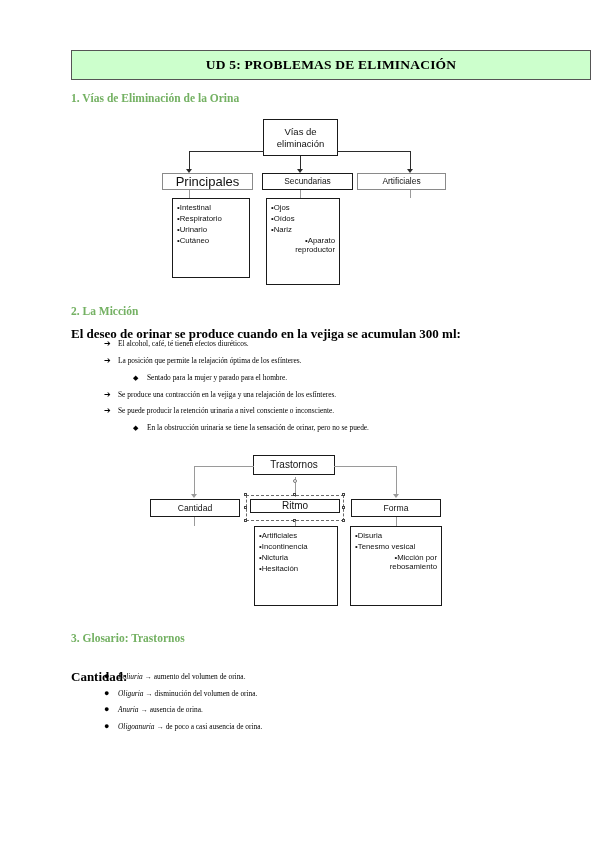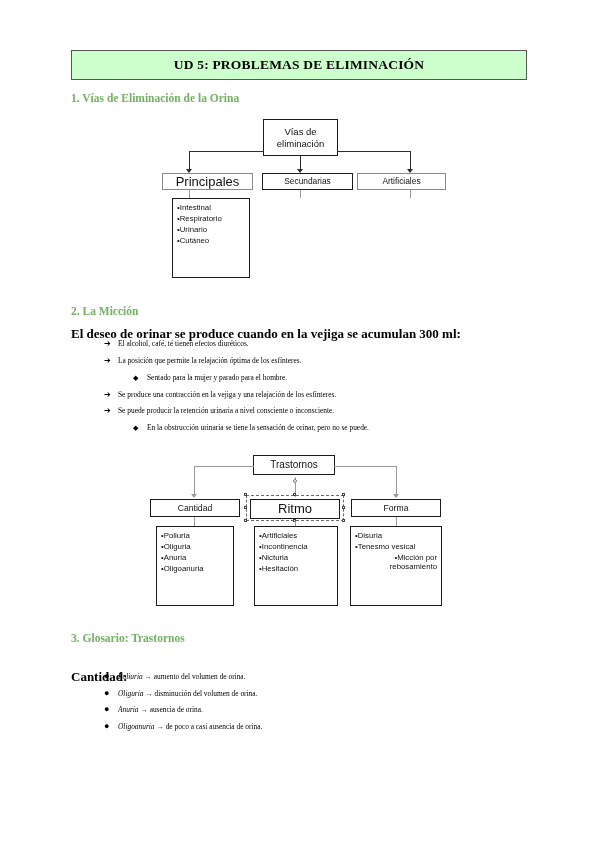--- a/index.html
+++ b/index.html
@@ -21,21 +21,21 @@
     height: 848px;
     padding: 0;
     box-sizing: border-box;
   }
 
   
   .title-banner {
     position: absolute;
     left: 71px;
     top: 50px;
-    width: 456px;
+    width: 520px;
     height: 30px;
     background: #ccffcc;
     border: 1.5px solid #555555;
     box-sizing: border-box;
     display: flex;
     align-items: center;
     justify-content: center;
   }
   .title-banner .title-text {
     font-family: "Liberation Serif", serif;
@@ -200,20 +200,26 @@
     <div class="conn v light" style="left:300px; top:190px; height:8px;"></div>
     <div class="conn v light" style="left:410px; top:190px; height:8px;"></div>
 
     <div class="node listbox" style="left:172px; top:198px; width:78px; height:80px;">
       <div class="li">•Intestinal</div>
       <div class="li">•Respiratorio</div>
       <div class="li">•Urinario</div>
       <div class="li">•Cutáneo</div>
     </div>
 
+    <div class="node listbox" style="left:266px; top:198px; width:74px; height:87px;">
+      <div class="li">•Ojos</div>
+      <div class="li">•Oídos</div>
+      <div class="li">•Nariz</div>
+      <div class="li wrap">•Aparato reproductor</div>
+    </div>
 
   </div>
 
   <div class="section-heading" style="left:71px; top:305px;">2. La Micción</div>
 
   <div class="body-text" style="left:71px; top:326px;">El deseo de orinar se produce cuando en la vejiga se acumulan 300 ml:</div>
 
   <div class="list-line" style="left:104px; top:339px;">
     <span class="marker arrow">➔</span>
     <span class="txt">El alcohol, café, té tienen efectos diuréticos.</span>
@@ -249,44 +255,38 @@
     <div class="arrowhead light" style="left:191px; top:494px;"></div>
 
     <div class="conn v light" style="left:295px; top:477px; height:20px;"></div>
     <div class="rotate-handle" style="left:293px; top:479px;"></div>
 
     <div class="conn v light" style="left:396px; top:466px; height:30px;"></div>
     <div class="arrowhead light" style="left:393px; top:494px;"></div>
 
     <div class="node" style="left:150px; top:499px; width:90px; height:18px; font-size:8.6px;">Cantidad</div>
 
-    <div class="node" style="left:250px; top:499px; width:90px; height:20px; font-size:13px;">Ritmo</div>
+    <div class="node" style="left:250px; top:499px; width:90px; height:14px; font-size:10px;">Ritmo</div>
 
     <div class="selbox" style="left:246px; top:495px; width:98px; height:26px;"></div>
     <div class="handle" style="left:244px; top:493px;"></div>
     <div class="handle" style="left:293px; top:493px;"></div>
     <div class="handle" style="left:342px; top:493px;"></div>
     <div class="handle" style="left:244px; top:506px;"></div>
     <div class="handle" style="left:342px; top:506px;"></div>
     <div class="handle" style="left:244px; top:519px;"></div>
     <div class="handle" style="left:293px; top:519px;"></div>
     <div class="handle" style="left:342px; top:519px;"></div>
 
     <div class="node" style="left:351px; top:499px; width:90px; height:18px; font-size:8.6px;">Forma</div>
 
     <div class="conn v light" style="left:194px; top:517px; height:9px;"></div>
     <div class="conn v light" style="left:295px; top:521px; height:5px;"></div>
     <div class="conn v light" style="left:396px; top:517px; height:9px;"></div>
 
-    <div class="node listbox" style="left:156px; top:526px; width:78px; height:80px;">
-      <div class="li">•Poliuria</div>
-      <div class="li">•Oliguria</div>
-      <div class="li">•Anuria</div>
-      <div class="li">•Oligoanuria</div>
-    </div>
 
     <div class="node listbox" style="left:254px; top:526px; width:84px; height:80px;">
       <div class="li">•Artificiales</div>
       <div class="li">•Incontinencia</div>
       <div class="li">•Nicturia</div>
       <div class="li">•Hesitación</div>
     </div>
 
     <div class="node listbox" style="left:350px; top:526px; width:92px; height:80px;">
       <div class="li">•Disuria</div>

